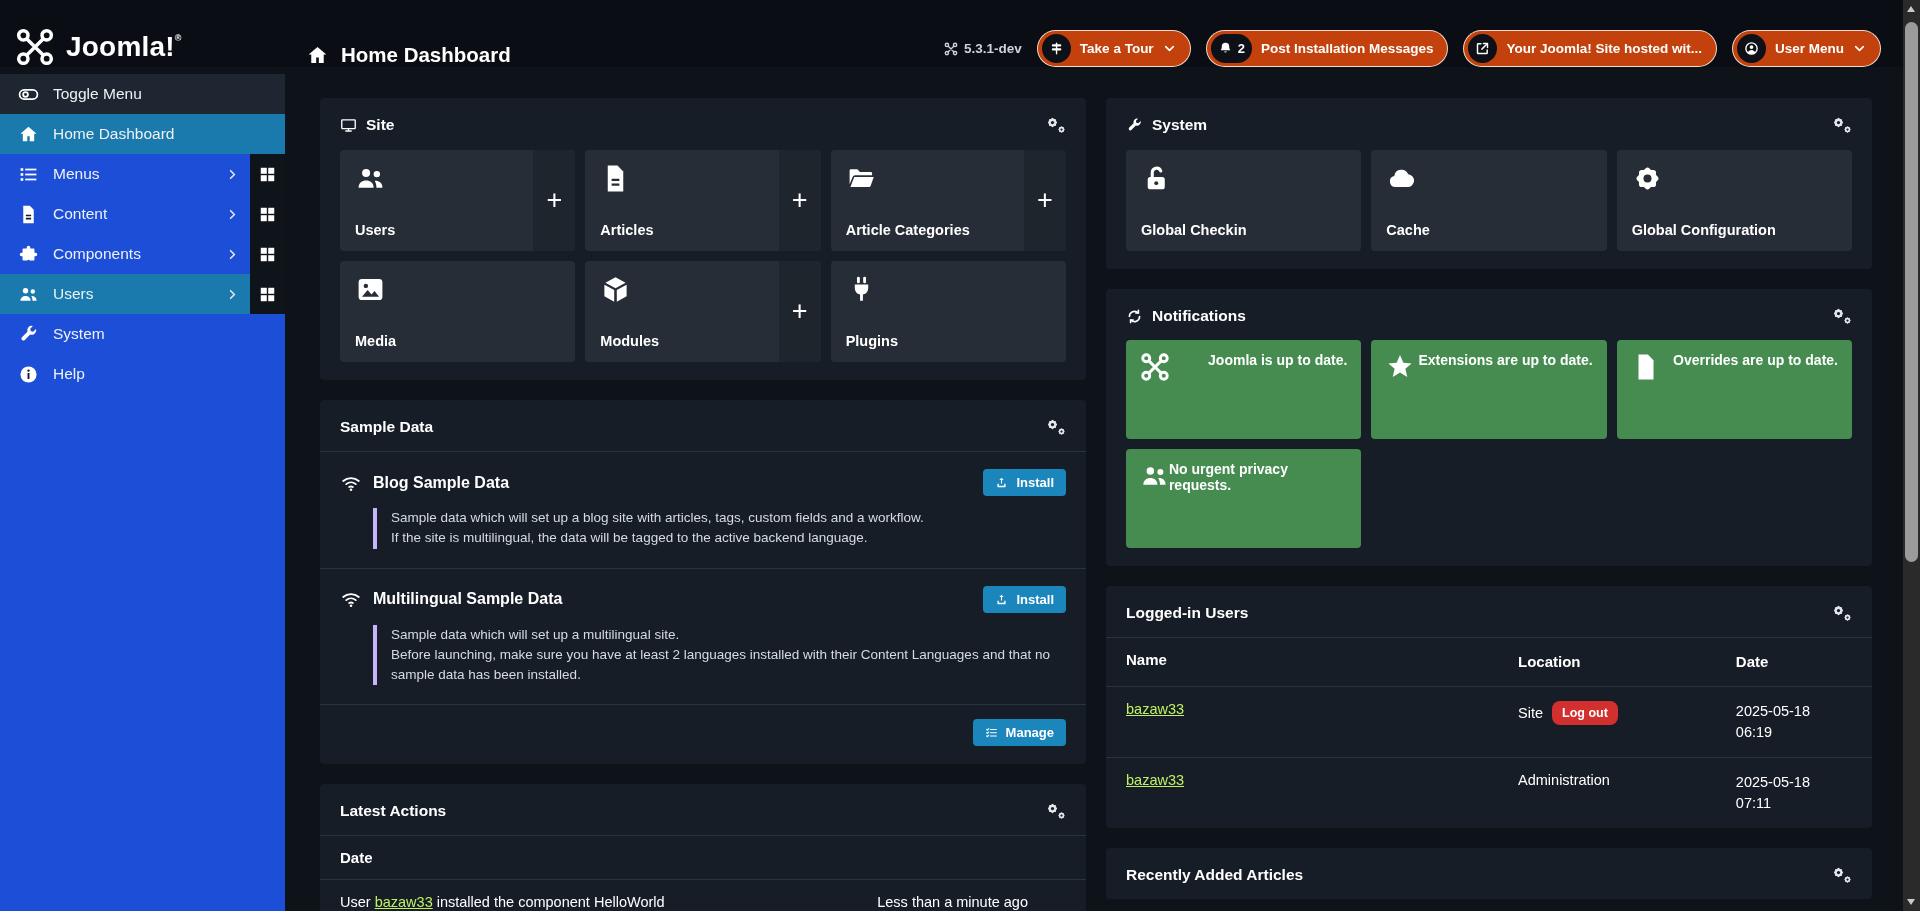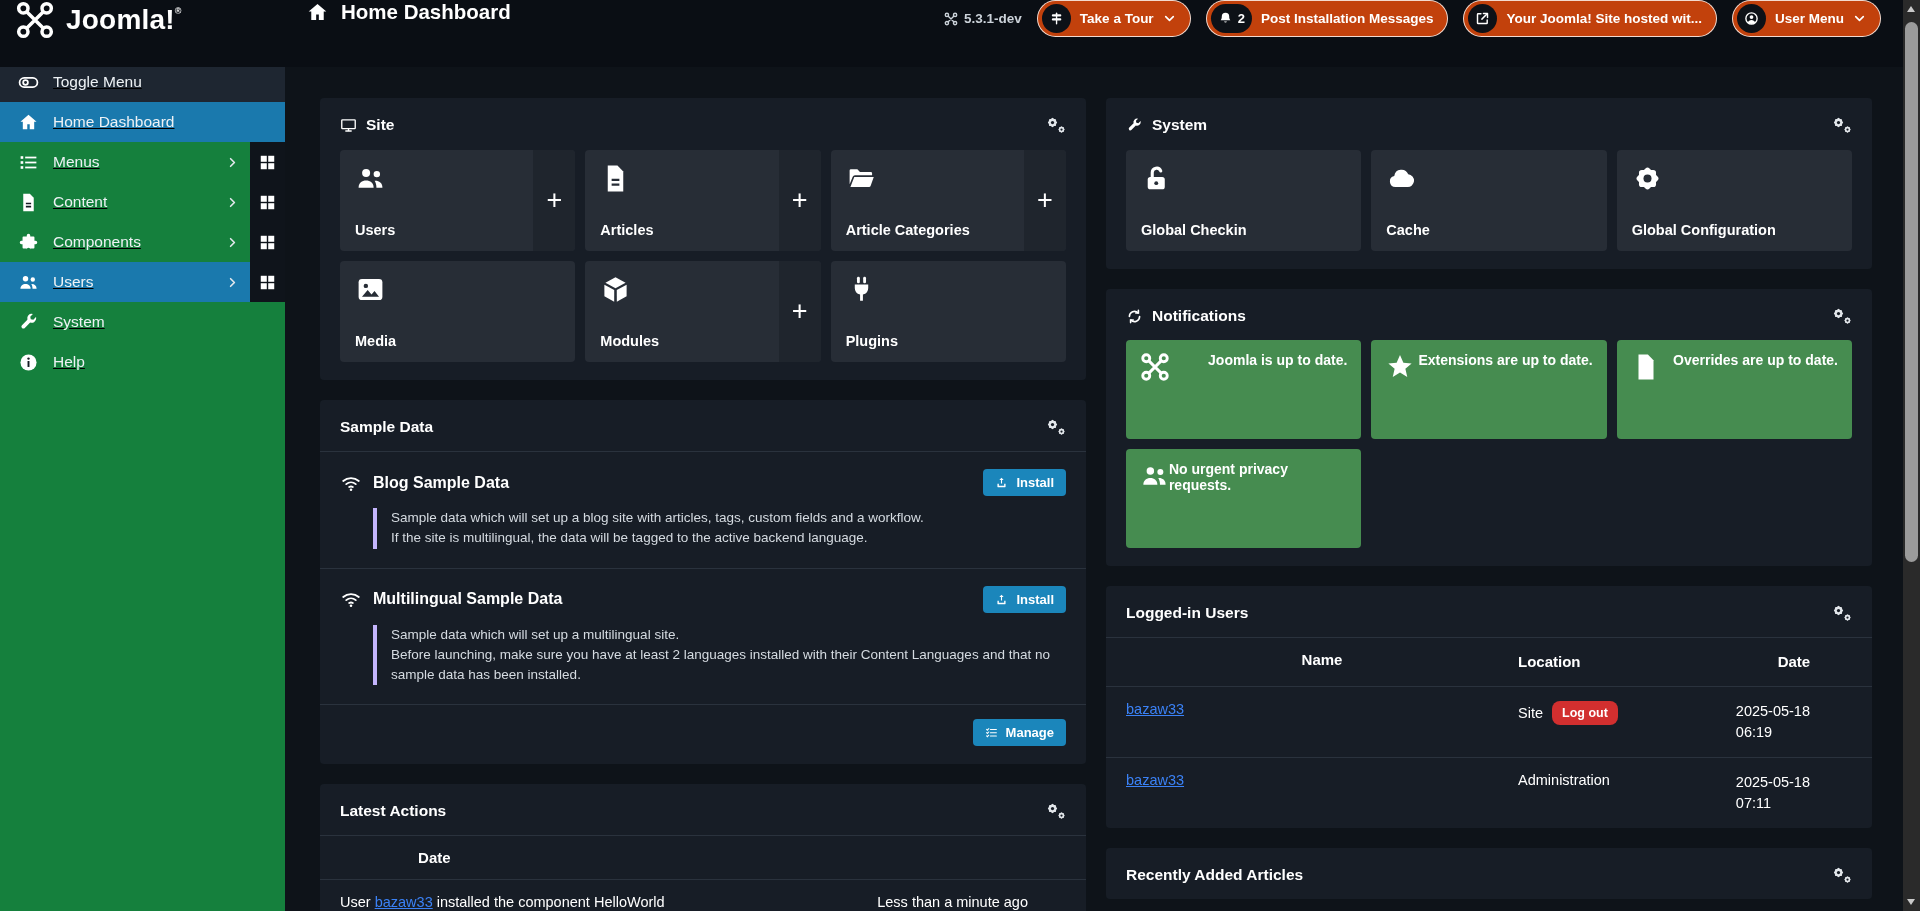--- a/index.html
+++ b/index.html
@@ -2,42 +2,42 @@
 <html><head>
 <meta charset="utf-8">
 <style>
   * { margin:0; padding:0; box-sizing:border-box; }
   html,body { width:1920px; height:911px; overflow:hidden; background:#0e1319;
               font-family:"Liberation Sans", sans-serif; }
   .stage { position:relative; width:1920px; height:911px; background:#0e1319; overflow:hidden; }
 
   
   .topbar { position:absolute; left:0; top:0; right:17px; height:67px; background:#0a0e14;
-            display:flex; align-items:flex-start; color:#fff; z-index:5; }
+            display:flex; align-items:flex-end; color:#fff; z-index:5; }
   .brand { width:285px; display:flex; align-items:center; gap:11px; padding-left:15px; flex:0 0 285px; }
   .brand svg { width:40px; height:40px; color:#fff; }
   .brand-text { font-size:28px; font-weight:700; letter-spacing:.2px; }
   .brand-reg { font-size:9px; vertical-align:top; position:relative; top:2px; }
   .page-head { display:flex; align-items:center; gap:12px; margin-left:21px; }
   .page-head svg { width:23px; height:23px; color:#fff; }
   .page-title { font-size:20.5px; font-weight:700; }
   .topbar-right { margin-left:auto; display:flex; align-items:center; gap:15px; padding-right:22px; }
   .version { display:flex; align-items:center; gap:6px; color:#ccd3da; font-size:13.5px; font-weight:600;}
   .version svg { width:14px; height:14px; color:#ccd3da; }
   .pill { height:37px; border-radius:19px; background:#c2410c; border:1px solid rgba(255,255,255,.8);
           display:flex; align-items:center; gap:9px; padding:0 14px 0 4px; color:#fff;
           font-size:13.5px; font-weight:600; cursor:pointer; white-space:nowrap; }
   .bubble { min-width:29px; height:29px; border-radius:15px; background:#0d1117;
             display:flex; align-items:center; justify-content:center; gap:5px; padding:0 7px; }
   .bubble svg { width:15px; height:15px; color:#fff; }
   .badge-num { font-size:13px; font-weight:700; color:#fff; }
   .chev-down { width:13px; height:13px; color:#fff; }
 
   
-  .sidebar { position:absolute; left:0; top:62px; width:285px; bottom:0; background:#15803d; z-index:4;text-decoration:underline; }
+  .sidebar { position:absolute; left:0; top:74px; width:285px; bottom:0; background:#1d4ed8; z-index:4; }
   .side-row { height:40px; display:flex; align-items:stretch; color:#eef2f5; font-size:15.5px; cursor:pointer; }
   .side-main { flex:1; display:flex; align-items:center; gap:14px; padding-left:18px; }
   .side-main svg.item-ico { width:21px; height:21px; color:#fff; flex:0 0 21px; }
   .side-chev { margin-left:auto; margin-right:11px; width:13px; height:13px; color:#e3e8ed; }
   .side-grid { width:35px; display:flex; align-items:center; justify-content:center; }
   .side-grid.strip { background:#0f141b; }
   .side-grid svg { width:19px; height:19px; color:#fff; }
   .row-toggle .side-main, .row-toggle .side-grid { background:#1e2631; }
   .row-active-full .side-main, .row-active-full .side-grid { background:#1a79ad; }
   .row-active-main .side-main { background:#1a79ad; }
@@ -71,26 +71,26 @@
   .sd-heading { font-size:16px; font-weight:700; }
   .sd-desc { margin:12px 0 2px 33px; padding-left:14px; border-left:4px solid #c4b5fd;
              color:#d5dbe1; font-size:13.5px; line-height:1.5; max-width:700px; }
   .sd-foot { padding:14px 20px 18px; display:flex; justify-content:flex-end; }
   .btn-blue { background:#1b86bb; border:none; border-radius:4px; color:#fff; font-size:13px; font-weight:600;
               font-family:inherit; padding:6px 12px; display:flex; align-items:center; gap:8px; cursor:pointer; }
   .btn-blue svg { width:13px; height:13px; color:#fff; }
   .ml-auto { margin-left:auto; }
 
   
-  .t-headrow { display:flex; padding:13px 20px; border-bottom:1px solid #2a323d; font-size:15px; font-weight:700;text-align:center; }
+  .t-headrow { display:flex; padding:13px 20px; border-bottom:1px solid #2a323d; font-size:15px; font-weight:700; }
   .t-row { display:flex; padding:14px 20px; font-size:14.5px; align-items:flex-start; }
   .t-row.bordered { border-bottom:1px solid #2a323d; }
   .la-action { width:74%; } .la-date { width:26%; }
   .lu-name { width:54%; } .lu-loc { width:30%; display:flex; align-items:center; gap:9px; } .lu-date { width:16%; line-height:1.45; }
-  a.ulink { color:#3b82f6; text-decoration:underline; cursor:pointer; }
+  a.ulink { color:#bef264; text-decoration:underline; cursor:pointer; }
   .btn-red { background:#d22f2f; border:none; border-radius:8px; color:#fff; font-size:12.5px; font-weight:700;
              font-family:inherit; padding:5px 10px; cursor:pointer; }
   .title-row { padding:18px 20px 15px; border-bottom:1px solid #2a323d; display:flex; }
   .title-text { font-size:15.5px; font-weight:700; }
 
   
   .ncards { display:grid; grid-template-columns:repeat(3,1fr); gap:10px; margin-top:15px; }
   .ncard { height:99px; background:#468c50; border-radius:4px; padding:12px 14px; cursor:pointer;
            display:flex; flex-direction:row; justify-content:space-between; }
   .ncard svg { width:30px; height:30px; color:#fff; }

